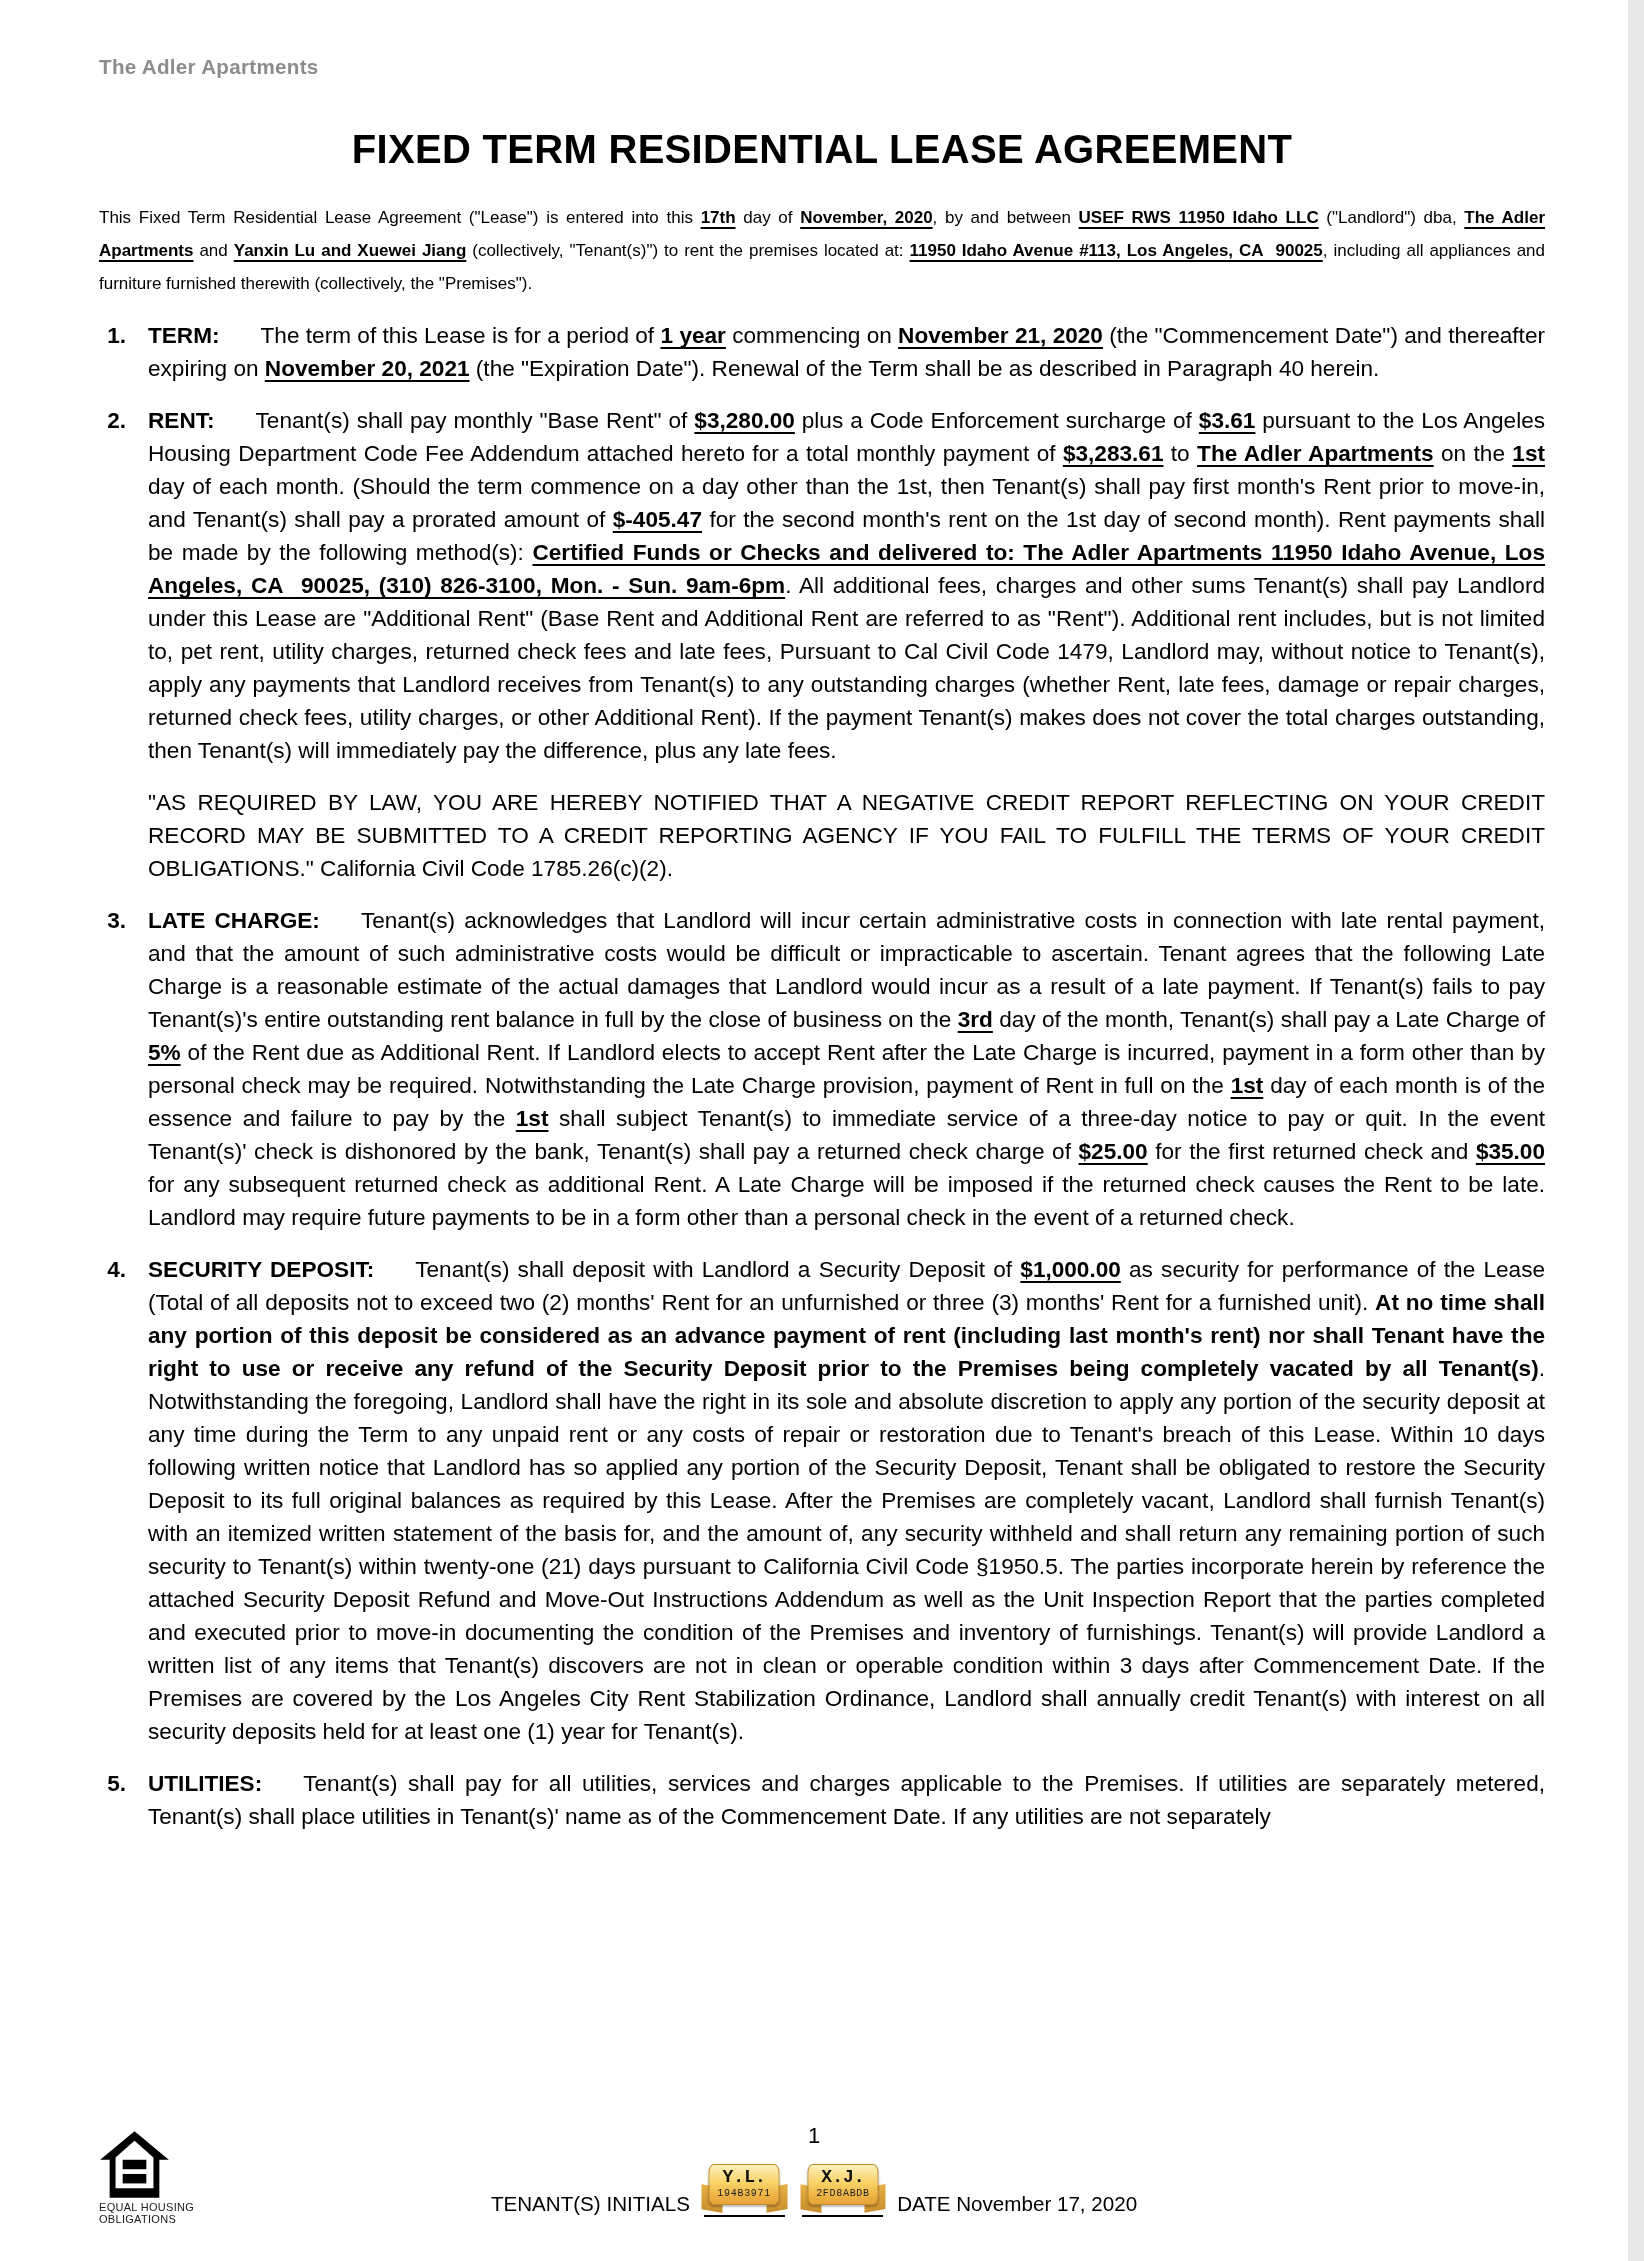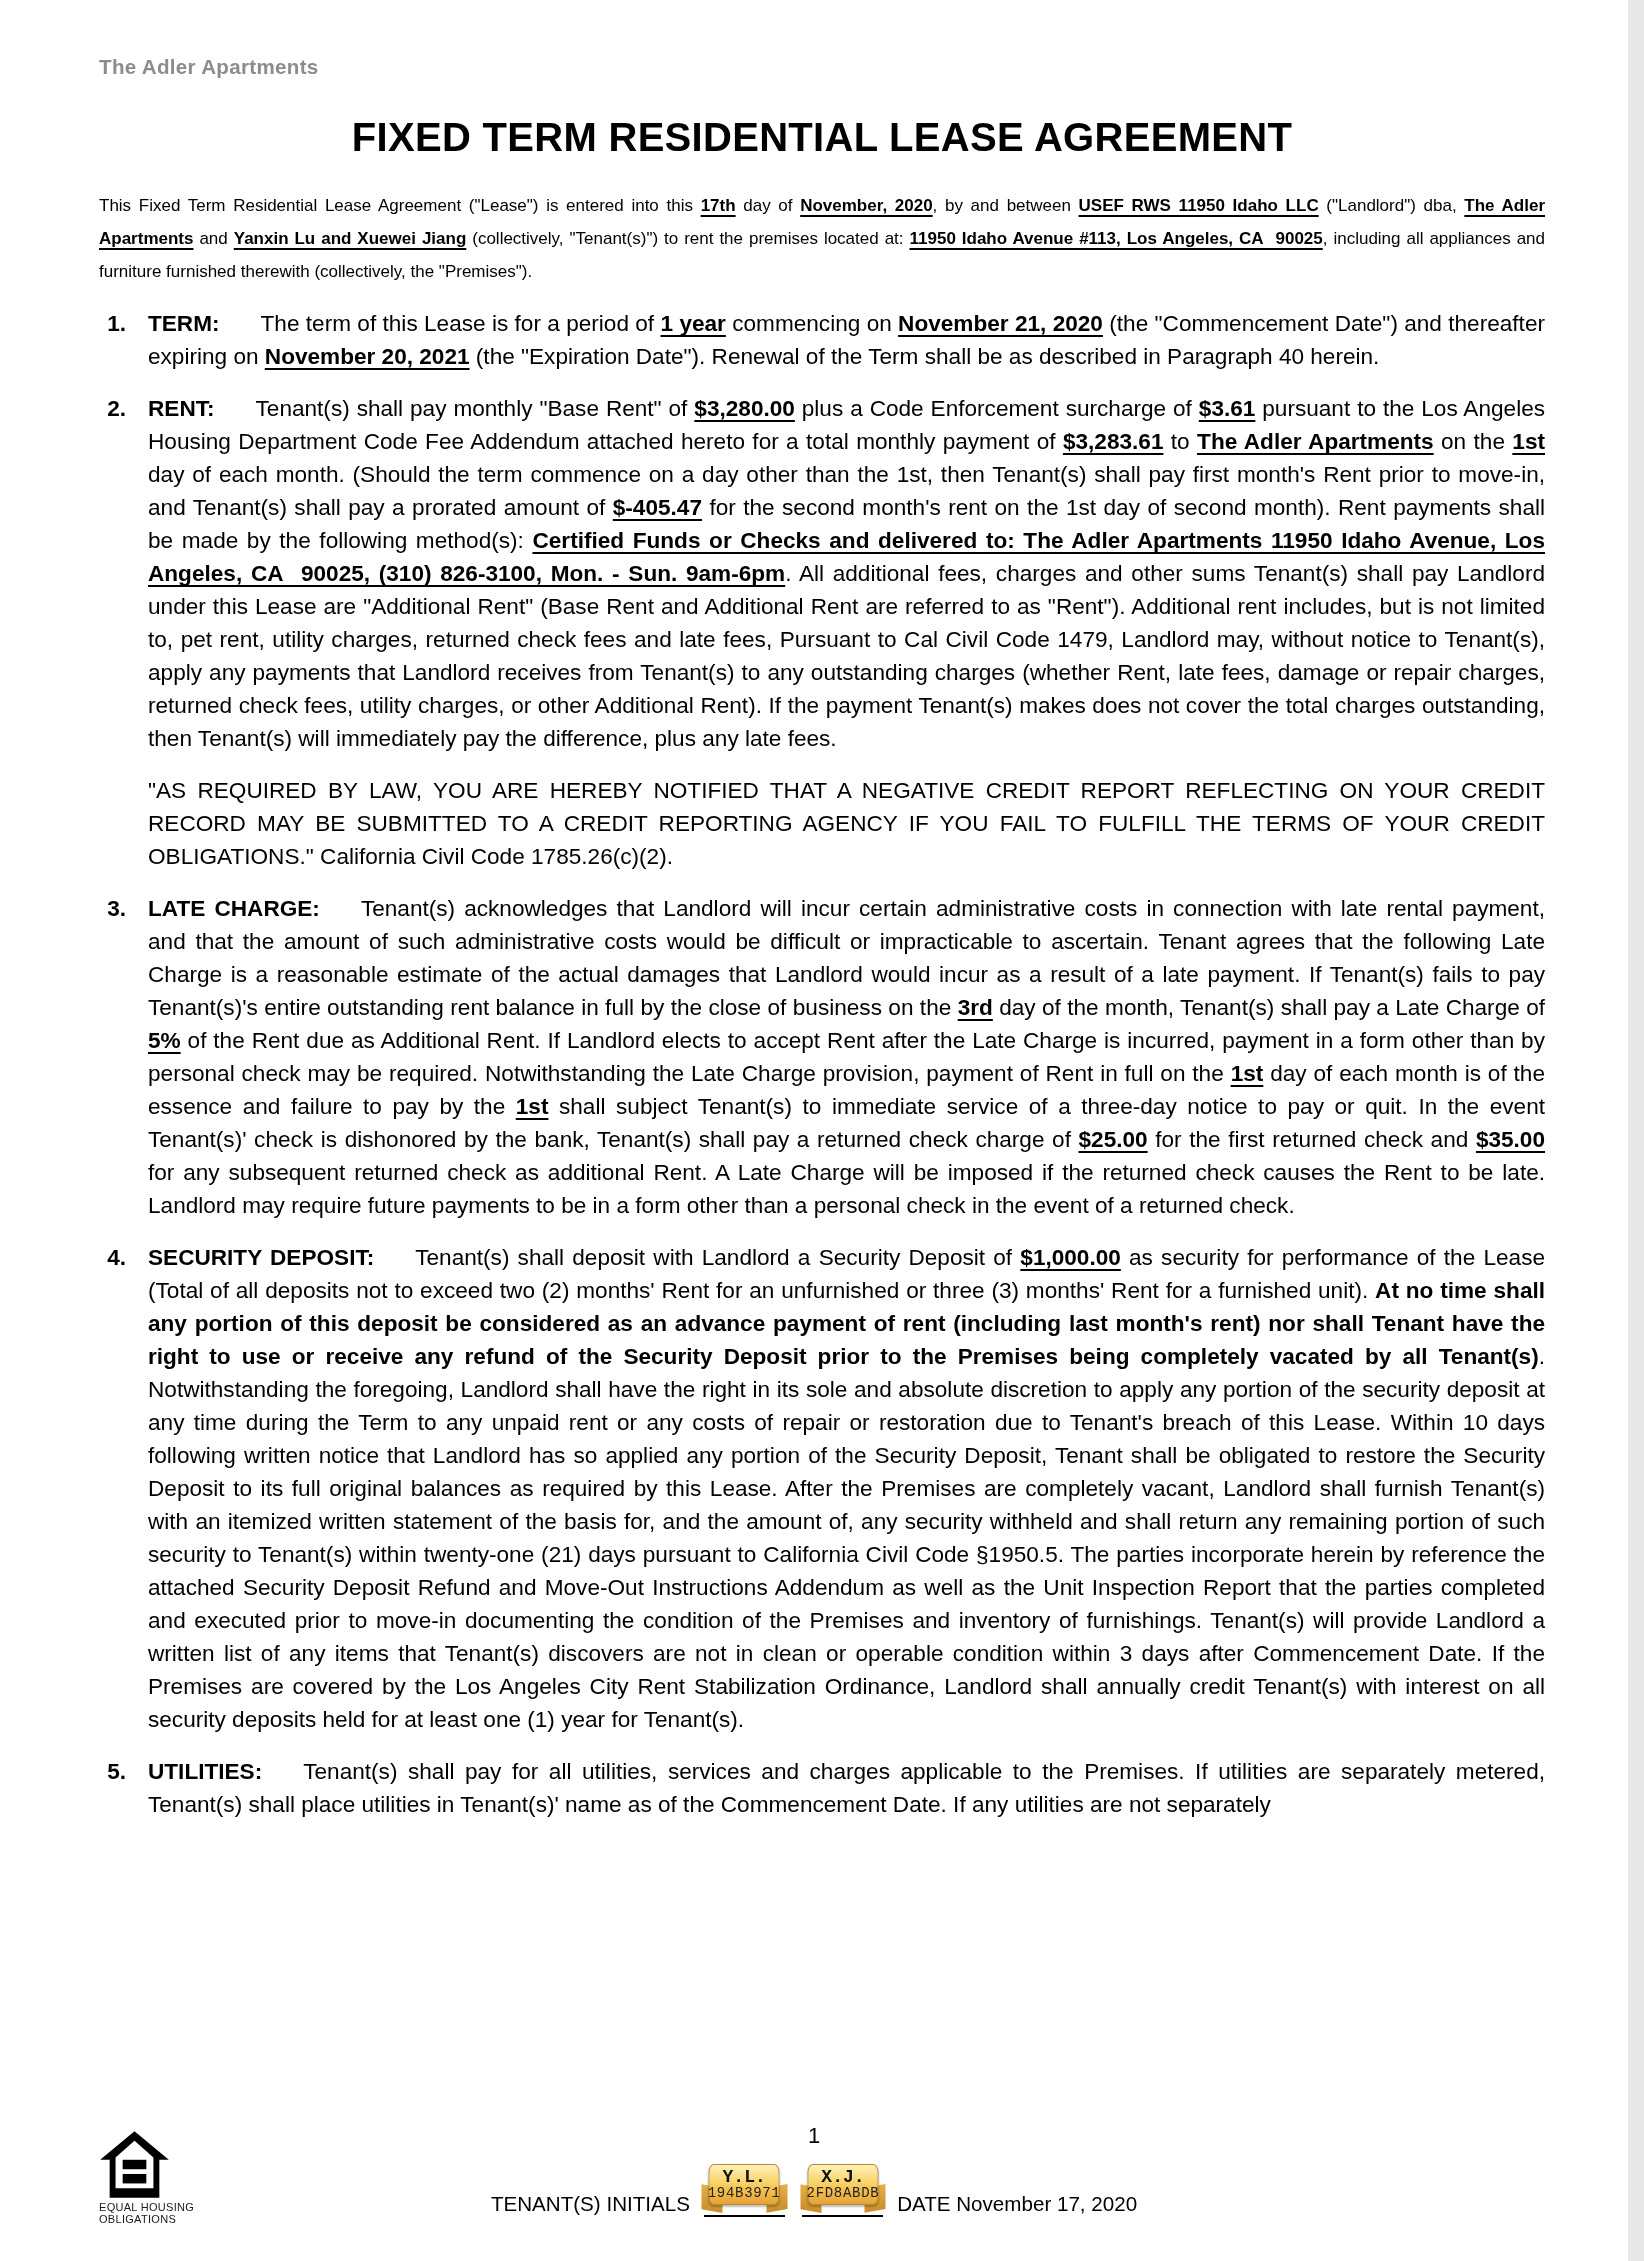--- a/index.html
+++ b/index.html
@@ -6,21 +6,21 @@
   .page{
     position:relative;
     width:1628px;height:2261px;
     background:#ffffff;
     font-family:"Liberation Sans","DejaVu Sans",sans-serif;
     color:#000;
     overflow:hidden;
   }
   .content{position:absolute;left:99px;top:55px;width:1446px;}
   .brand{font-size:20.6px;font-weight:bold;color:#8c8c8c;letter-spacing:0.3px;}
-  .doc-title{margin-top:36px;text-align:center;font-size:40px;font-weight:bold;letter-spacing:0.3px;}
+  .doc-title{margin-top:48px;text-align:center;font-size:40px;font-weight:bold;letter-spacing:0.3px;}
   .intro{margin-top:29px;font-size:17px;line-height:33px;text-align:justify;}
   .para{position:relative;margin-top:19px;padding-left:49px;font-size:22.6px;line-height:33px;text-align:justify;}
   .para .num{position:absolute;left:8.2px;top:0;font-weight:bold;}
   .para .label{font-weight:bold;}
   .tab-gap{display:inline-block;width:41px;}
   .notice{margin-top:19px;}
   .seg-b{font-weight:bold;}
   .seg-u{text-decoration:underline;text-decoration-thickness:2.1px;text-underline-offset:4.1px;text-decoration-skip-ink:none;}
 
   
@@ -45,21 +45,21 @@
   .stamp::before{left:0;transform:skewY(10deg);}
   .stamp::after{right:0;transform:skewY(-10deg);}
   .stamp .band{
     position:absolute;left:6.9px;right:6.9px;top:0;bottom:5.5px;z-index:1;
     background:linear-gradient(180deg,#fdf0bb 0%,#f8d367 45%,#eeb344 78%,#e5a238 100%);
     border:1.4px solid #bd8c2e;border-radius:5.5px/8.2px;
     display:flex;flex-direction:column;align-items:center;justify-content:center;
     box-shadow:0 1.4px 2.1px rgba(0,0,0,0.25);
   }
   .stamp .l1{font-family:"Liberation Mono","DejaVu Sans Mono",monospace;font-weight:bold;font-size:18px;color:#111;line-height:19px;}
-  .stamp .l2{font-family:"Liberation Mono","DejaVu Sans Mono",monospace;font-size:14px;color:#222;line-height:13.7px;letter-spacing:0.7px;}
+  .stamp .l2{font-family:"Liberation Mono","DejaVu Sans Mono",monospace;font-size:10px;color:#222;line-height:13.7px;letter-spacing:0.7px;}
 
   .eho{position:absolute;left:99px;top:2130px;width:89px;text-align:left;}
   .eho .eho-text{font-size:11px;line-height:10.3px;color:#1a1a1a;letter-spacing:0.3px;margin-top:1.4px;white-space:nowrap;}
   .onsite{position:absolute;left:1377px;top:2114px;width:185px;}
 </style>
 </head>
 <body>
 
 <div class="page">
 

